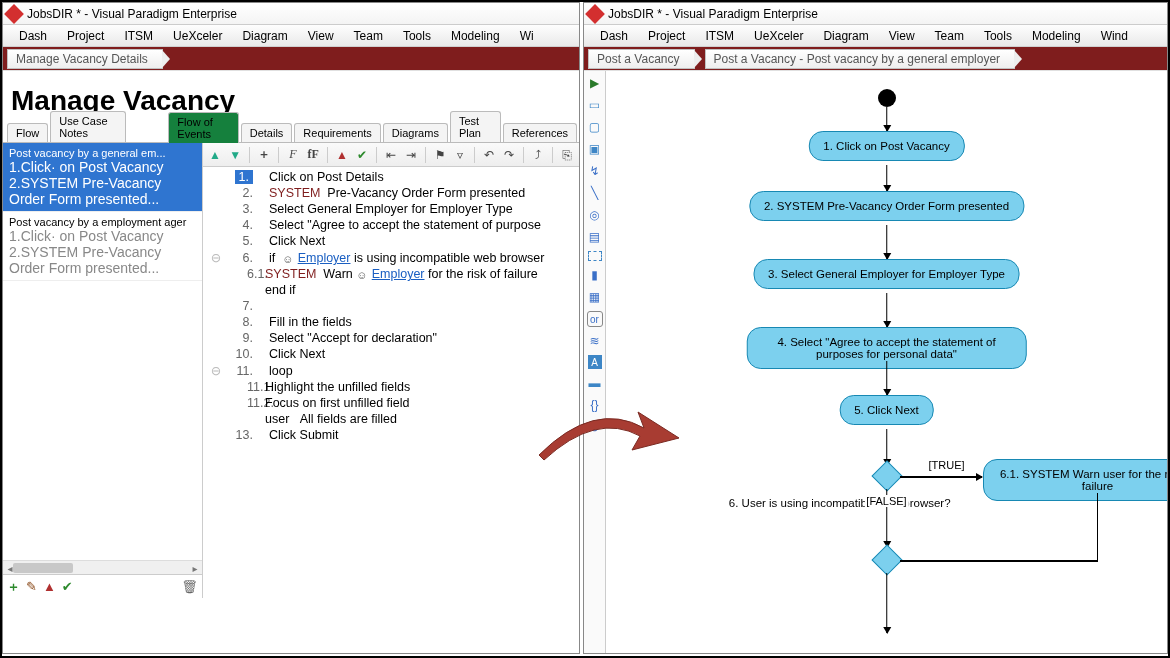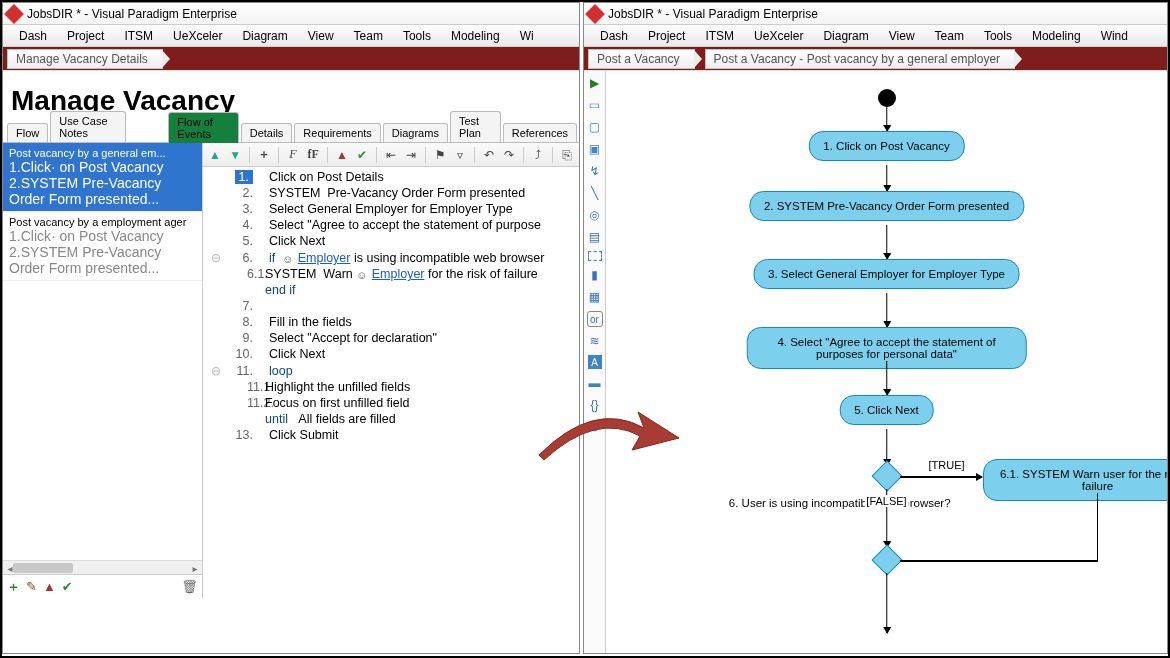--- a/index.html
+++ b/index.html
@@ -171,22 +171,22 @@
     padding: 1px 4px;
     align-items: baseline;
   }
   .step-row.first .num-box {
     background: #2f75d0; color: #fff; padding: 0 4px;
   }
   .gutter { width: 18px; text-align: center; color: #bbb; }
   .num { width: 36px; text-align: right; padding-right: 8px; color: #666; }
   .num-box { display:inline-block; }
   .step-text { flex: 1; white-space: nowrap; overflow: hidden; }
-  .kw-system { color: #000000; }
-  .kw-if, .kw-endif, .kw-loop, .kw-until { color: #0c4a6e; }
+  .kw-system { color: #7f1d1d; }
+  .kw-if, .kw-endif, .kw-loop, .kw-until { color: #000000; }
   .u-link { color: #1a5fc2; text-decoration: underline; }
   .actor { display:inline-block; width:12px; height:12px; position:relative; top:1px; }
   .actor::before { content:"☺"; font-size:11px; color:#555;}
   .b { font-weight: normal; }
   
   .pane.right .diagram-wrap {
     display: flex;
     height: 582px;
   }
   .palette {
@@ -434,21 +434,21 @@
             <span class="step-text" style="padding-left:4px">Highlight the unfilled fields</span>
           </div>
           <div class="step-row">
             <span class="gutter"></span>
             <span class="num" style="padding-left:22px"><span class="num-box">11.2.</span></span>
             <span class="step-text" style="padding-left:4px">Focus on first unfilled field</span>
           </div>
           <div class="step-row">
             <span class="gutter"></span>
             <span class="num" style="padding-left:22px"><span class="num-box"></span></span>
-            <span class="step-text" style="padding-left:4px"><span class="kw-until">until</span>&nbsp;&nbsp;&nbsp;All fields are filled</span>
+            <span class="step-text" style="padding-left:4px"><span class="kw-until">user</span>&nbsp;&nbsp;&nbsp;All fields are filled</span>
           </div>
           <div class="step-row">
             <span class="gutter"></span>
             <span class="num" style="padding-left:0px"><span class="num-box">13.</span></span>
             <span class="step-text" style="padding-left:8px">Click <span class="b">Submit</span></span>
           </div>
         </div>
     </div>
   </div>
 </div>

